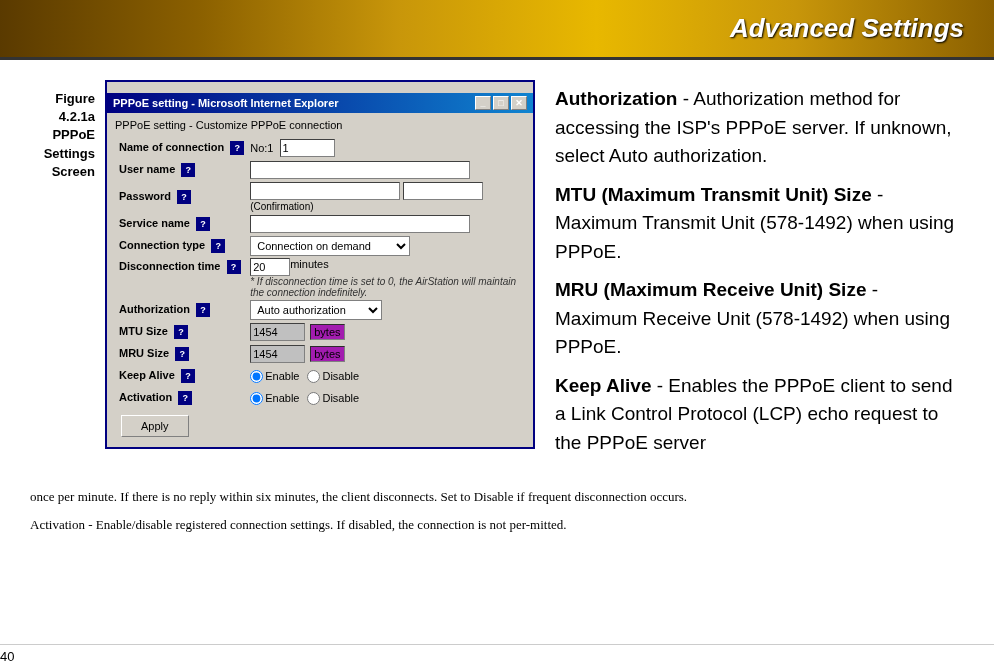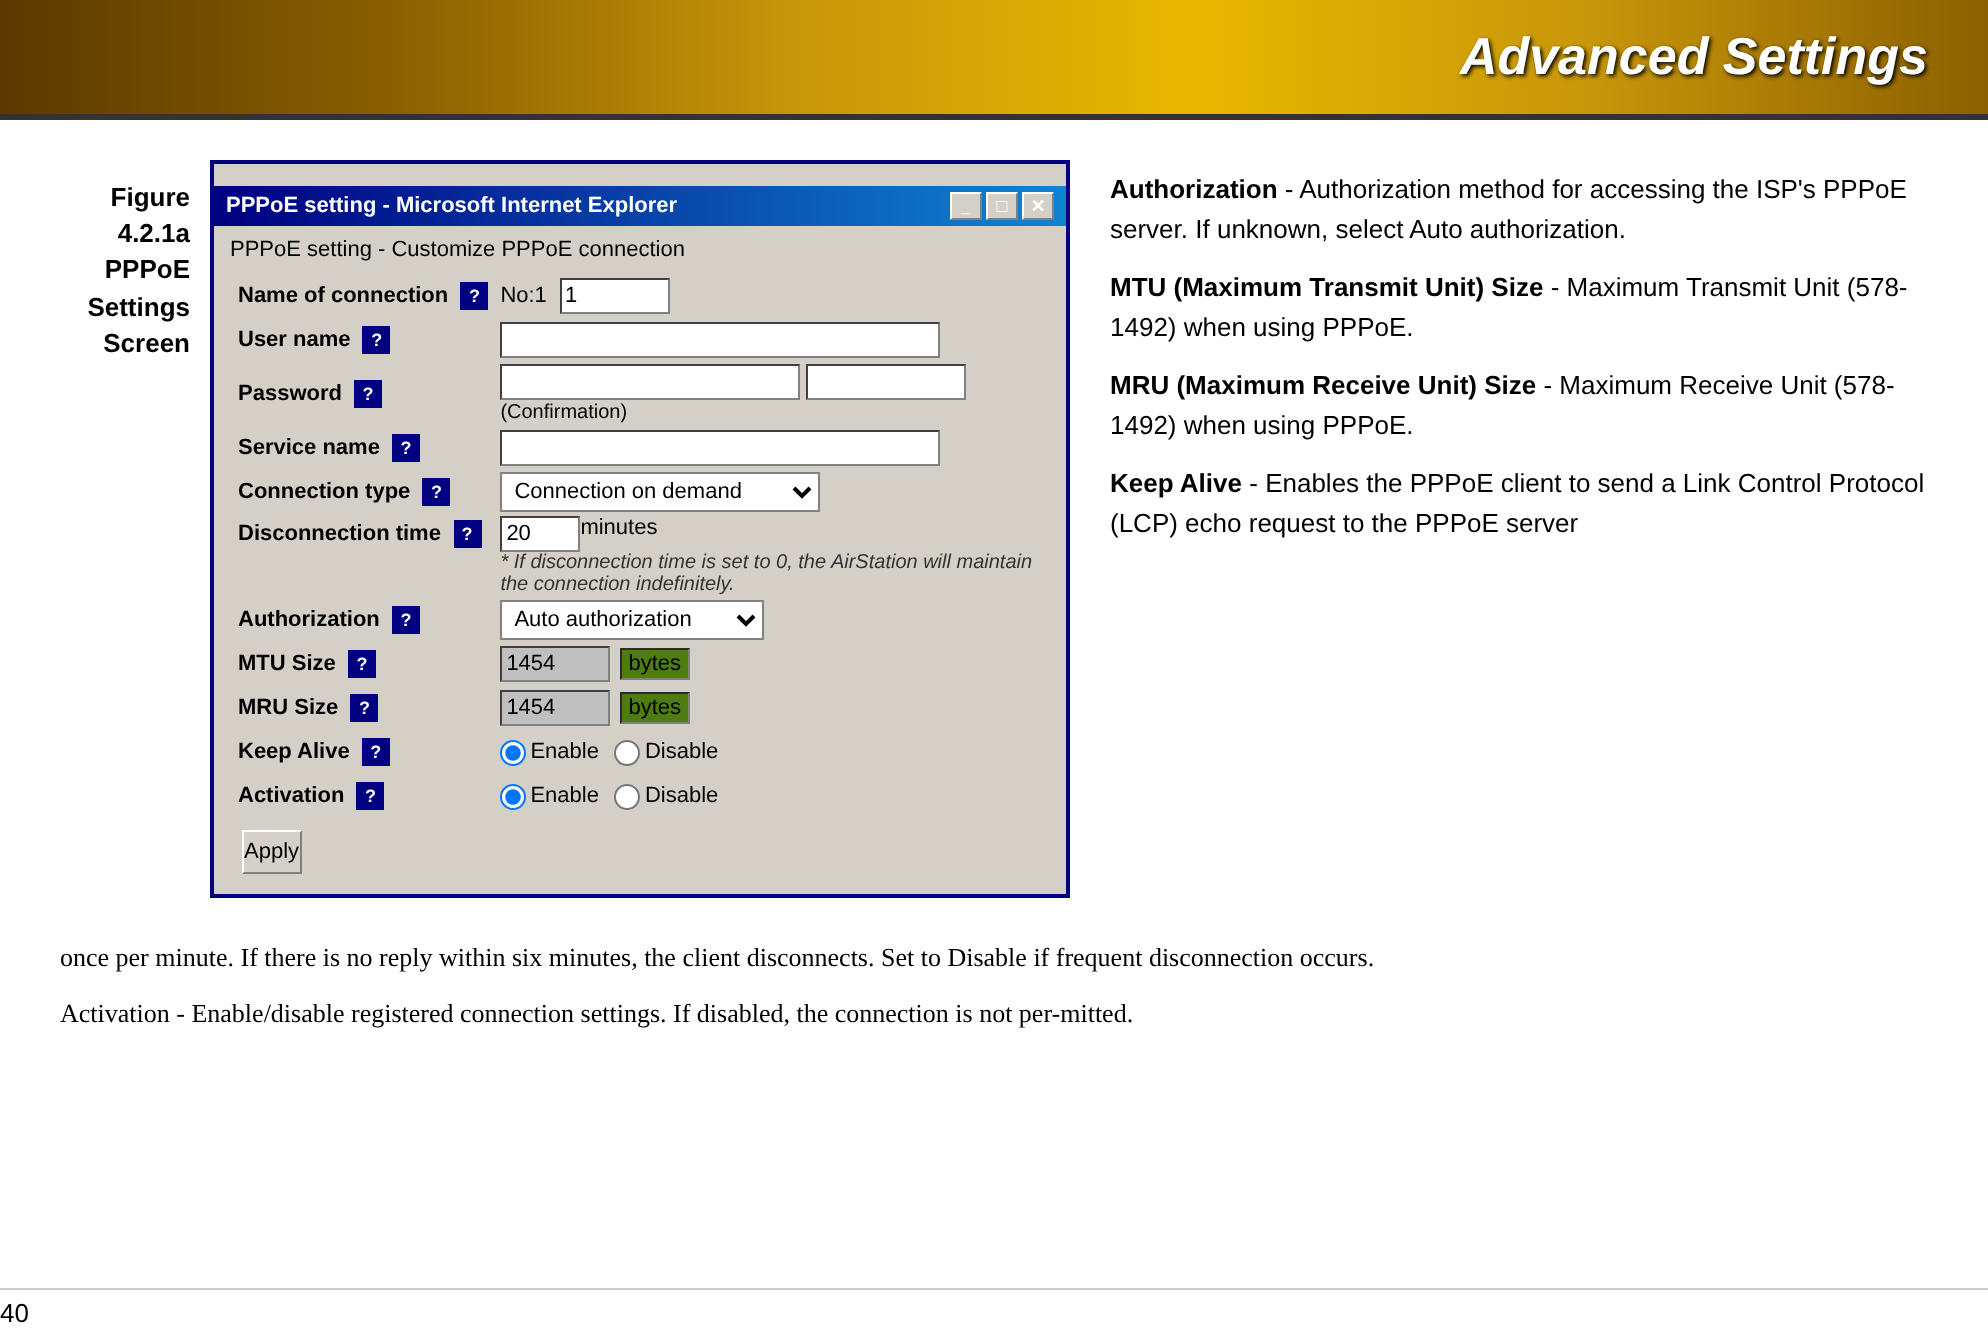--- a/index.html
+++ b/index.html
@@ -181,41 +181,41 @@
     .disconnect-note {
       font-size: 10px;
       font-style: italic;
       color: #333;
     }
 
     .bytes-label {
       font-size: 11px;
       margin-left: 2px;
       color: #000;
-      background: #4d7c0f;
+      background: #a21caf;
       padding: 1px 3px;
       border: 1px inset #808080;
     }
 
     .apply-btn {
       margin: 6px 0 4px 6px;
-      padding: 2px 0;
+      padding: 2px 19px;
       height: 22px;
       background: #d4d0c8;
       border: 1px solid #808080;
       border-top-color: #fff;
       border-left-color: #fff;
       font-size: 11px;
       cursor: pointer;
     }
 
     
     .right-section {
       flex: 1;
-      font-size: 13px;
+      font-size: 19px;
       line-height: 1.5;
       padding-top: 5px;
     }
 
     .right-section p {
       margin-bottom: 10px;
     }
 
     .right-section .bold-term {
       font-weight: bold;

